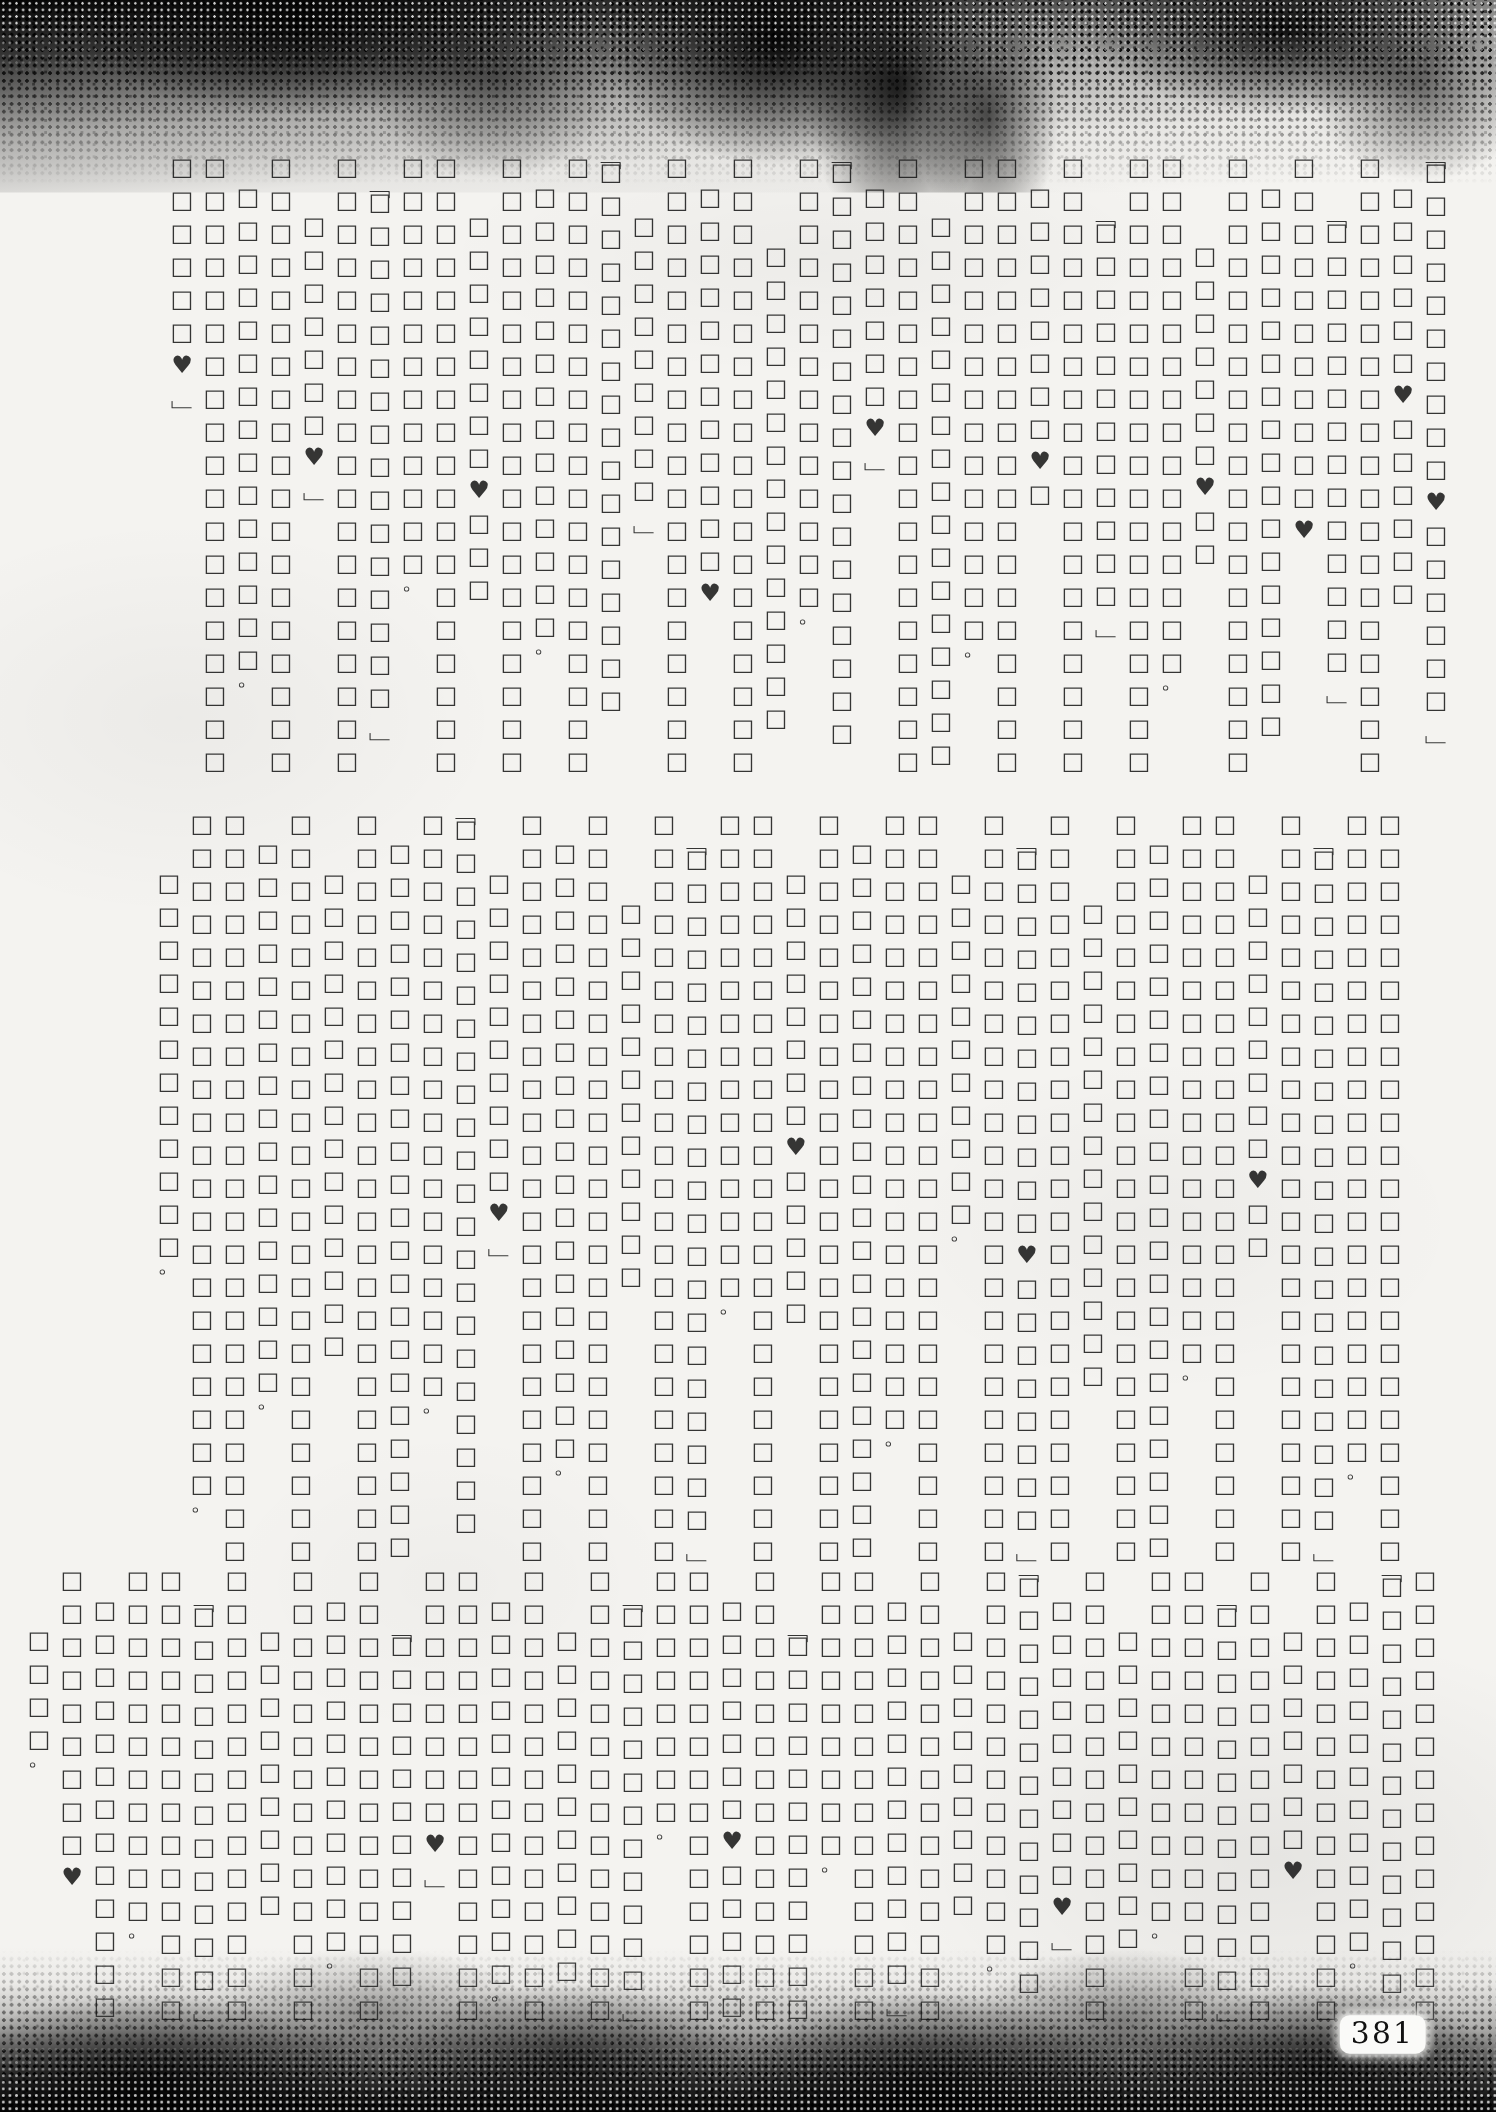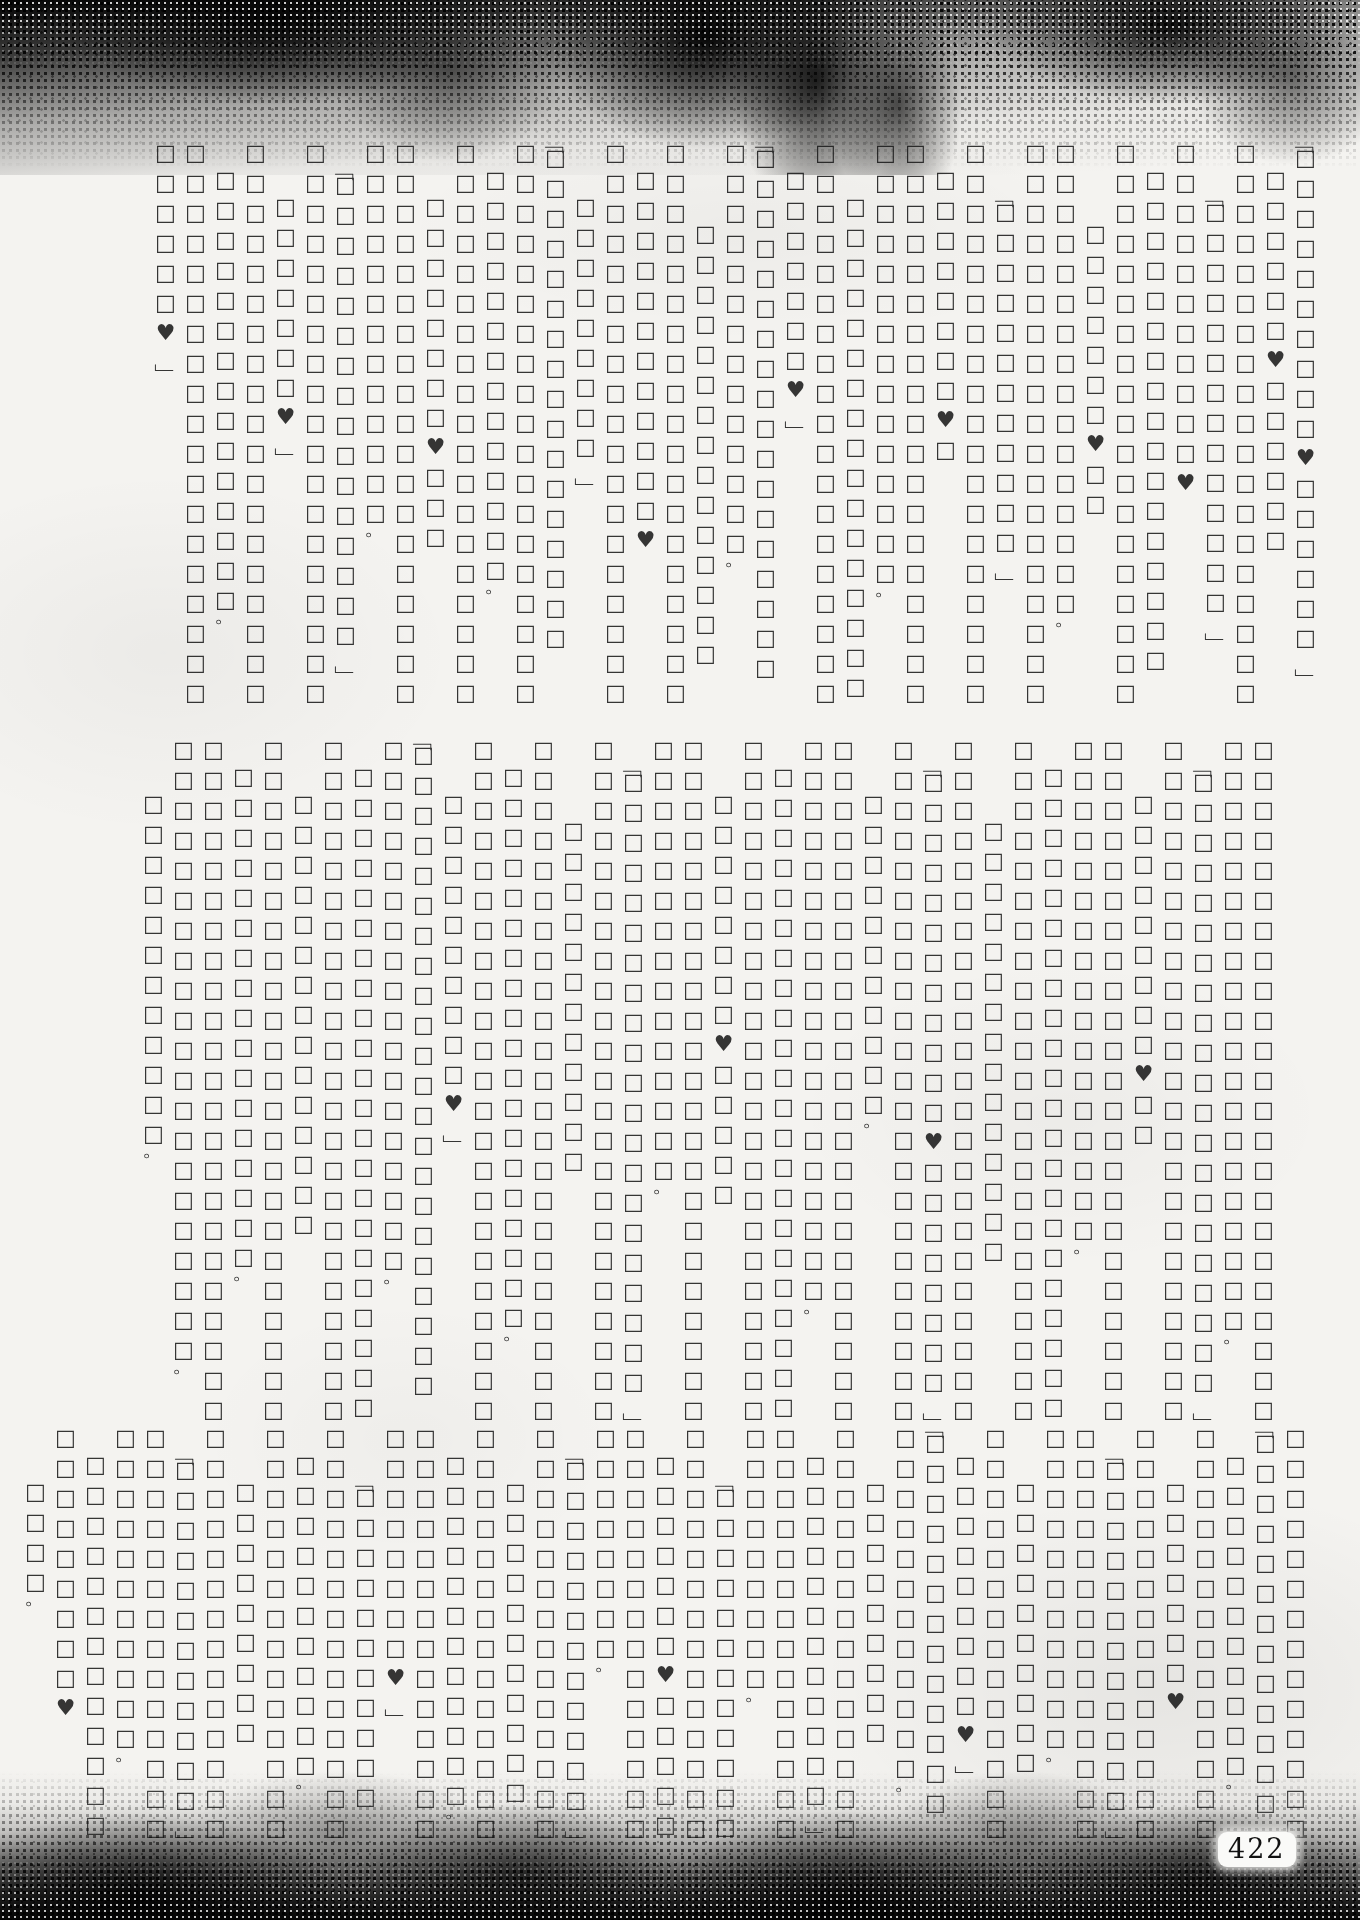--- a/index.html
+++ b/index.html
@@ -235,13 +235,13 @@
     <div class="col" style="padding-top: 27px;">「□□□□□□□□□□□□」</div>
     <div class="col" style="padding-top: 0px;">□□□□□□□□□□□□□□</div>
     <div class="col" style="padding-top: 0px;">□□□□□□□□□□□。</div>
     <div class="col" style="padding-top: 27px;">□□□□□□□□□□□□□</div>
     <div class="col" style="padding-top: 0px;">□□□□□□□□□♥</div>
     <div class="col" style="padding-top: 54px;">□□□□。</div>
   </div>
 
 <div class="halftone halftone-bottom"></div>
 
-<div class="page-number">422</div>
+<div class="page-number">381</div>
 
 </body></html>

